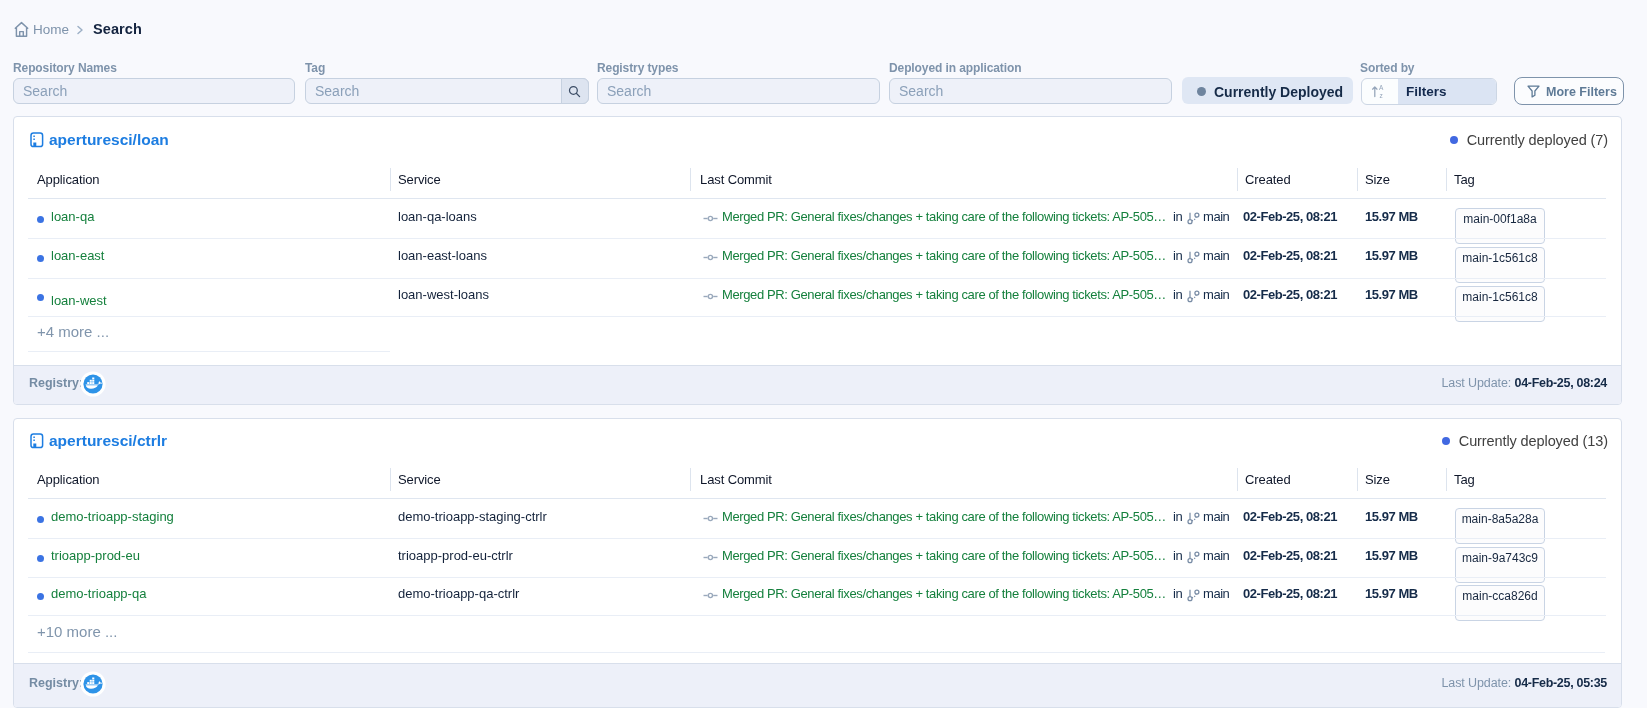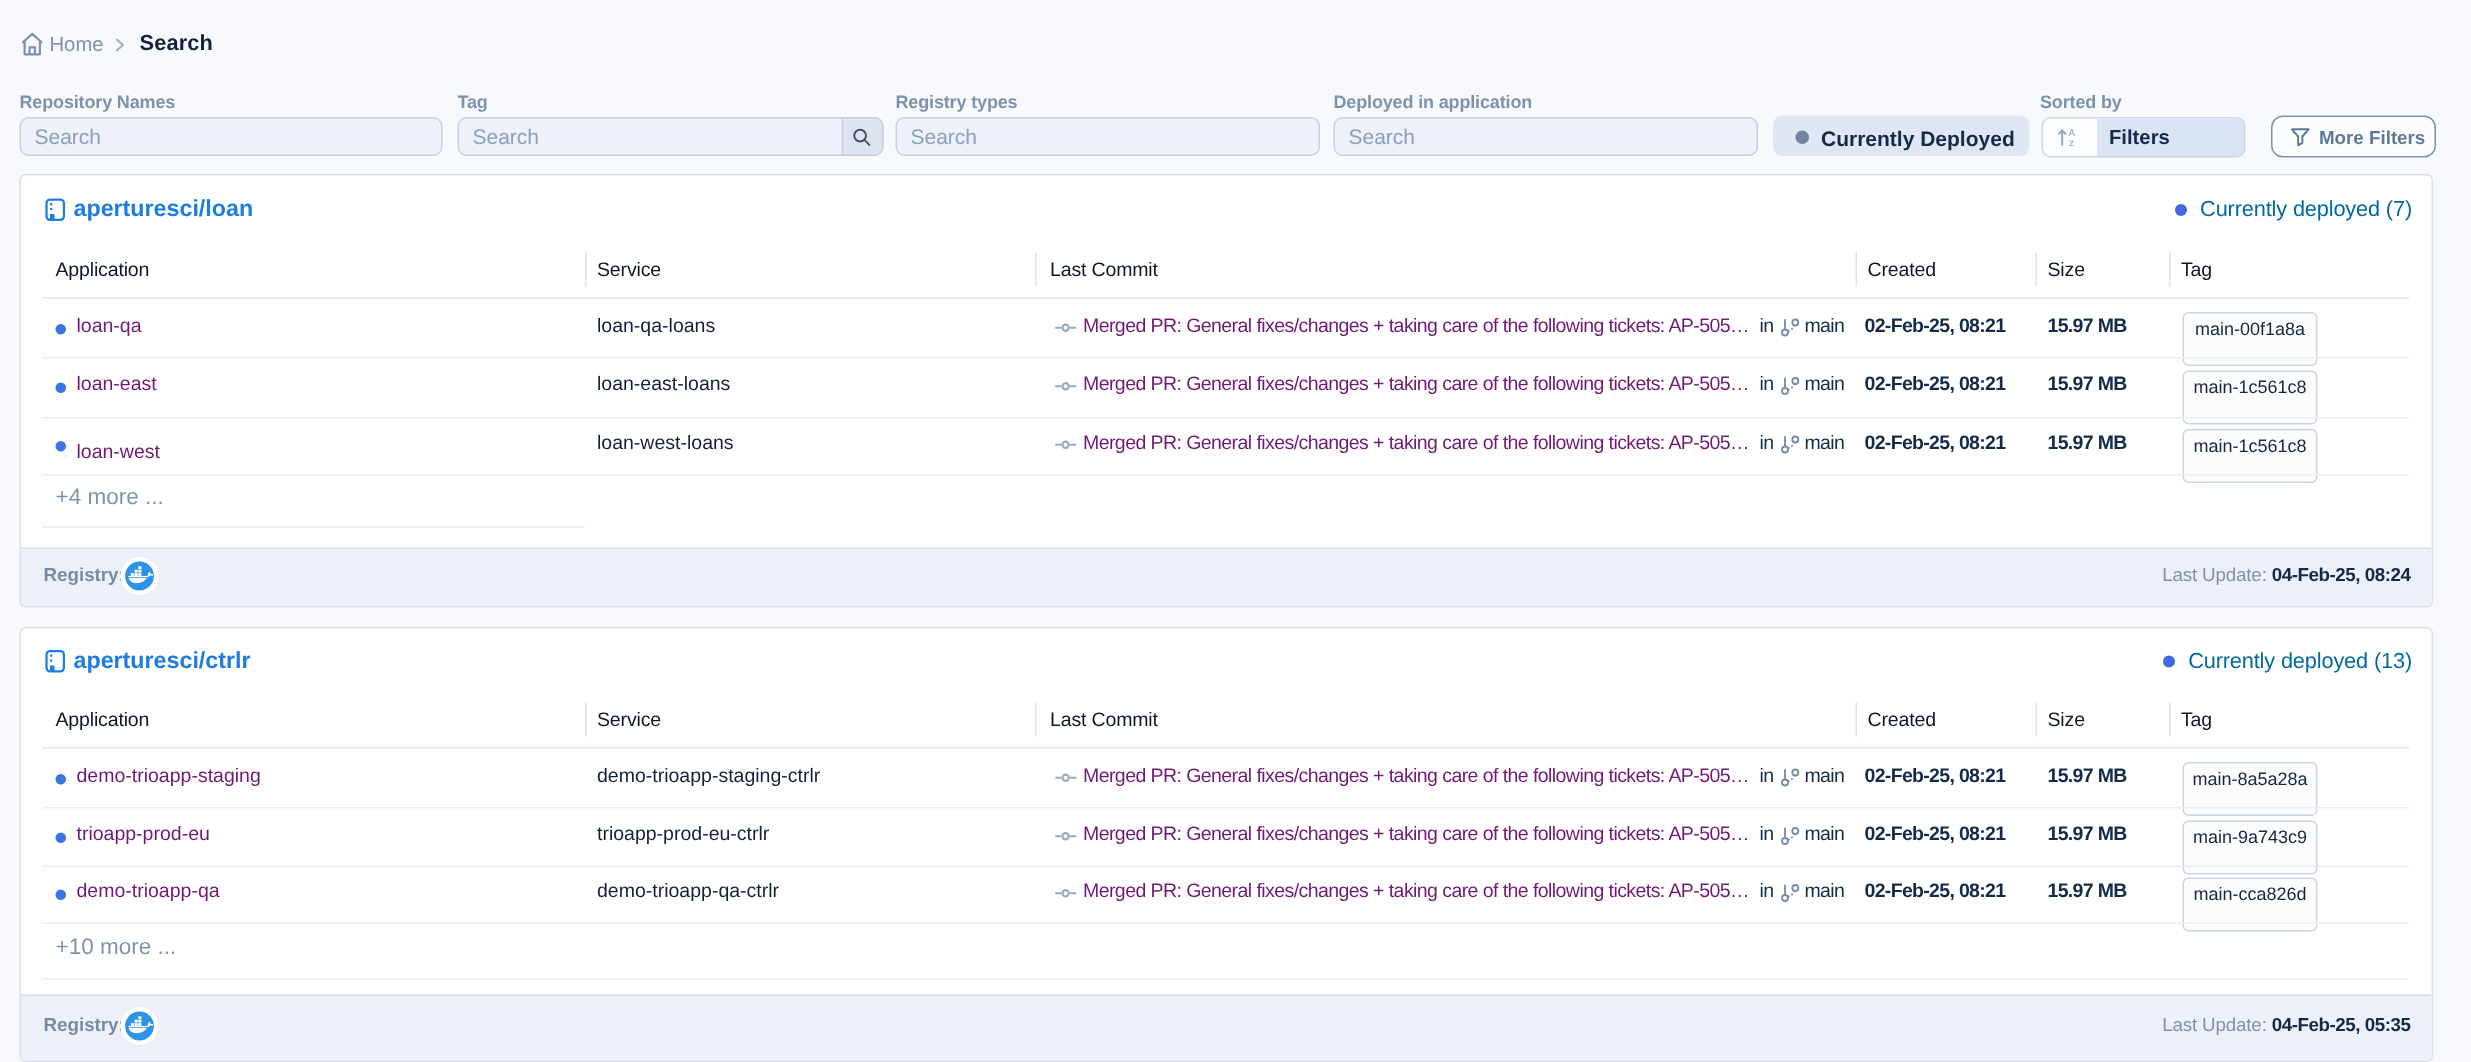--- a/index.html
+++ b/index.html
@@ -14,27 +14,27 @@
 .cdtxt {position:absolute;left:1214px;top:84px;font-size:14px;font-weight:700;color:#152a47}
 .sortwrap {position:absolute;left:1361px;top:78px;width:136px;height:27px;border:1px solid #ccd6e4;border-radius:6px;background:#fbfdfe}
 .sortright {position:absolute;left:1398px;top:79px;width:98px;height:25px;background:#dbe4f3;border-radius:0 5px 5px 0}
 .sorttxt {position:absolute;left:1406px;top:84px;font-size:13.5px;font-weight:700;color:#13294e}
 .mfbtn {position:absolute;left:1514px;top:77px;width:110px;height:28px;border:1.5px solid #7e93ab;border-radius:8px;background:#fbfcfe}
 .mftxt {position:absolute;left:1546px;top:85px;font-size:12.5px;font-weight:700;color:#5e7a96}
 .card {position:absolute;left:13px;width:1609px;background:#fff;border:1px solid #d8dfeb;border-radius:4px;overflow:hidden}
 .cfoot {position:absolute;left:0;width:100%;background:#edf0f9;border-top:1px solid #d8dfeb}
 .ctitle {position:absolute;left:49px;font-size:15.5px;font-weight:700;color:#1d7de1;line-height:20px}
 .gdot {width:8px;height:8px;border-radius:50%;background:#4168e1;flex:0 0 auto}
-.green {position:absolute;right:39px;font-size:14.5px;color:#0369a1;display:flex;align-items:center;gap:9px;height:22px;letter-spacing:-0.1px}
+.green {position:absolute;right:39px;font-size:14.5px;color:#404040;display:flex;align-items:center;gap:9px;height:22px;letter-spacing:-0.1px}
 .th {position:absolute;font-size:13px;font-weight:400;color:#0f172a;letter-spacing:-0.1px}
 .vsep {position:absolute;width:1px;height:23px;background:#dde4ee}
 .hline {position:absolute;left:28px;width:1578px;height:1px;background:#dfe6f0}
 .rline {position:absolute;left:28px;width:1578px;height:1px;background:#e9eef6}
 .bdot {position:absolute;left:37px;width:7px;height:7px;border-radius:50%;background:#3b73e3}
-.link {position:absolute;font-size:13px;color:#701a75;white-space:nowrap}
+.link {position:absolute;font-size:13px;color:#15803d;white-space:nowrap}
 .commit {letter-spacing:-0.38px;max-width:446px;overflow:hidden}
 .dark {position:absolute;font-size:13px;color:#13223a;white-space:nowrap}
 .darkb {position:absolute;font-size:13px;font-weight:700;color:#152b49;white-space:nowrap;letter-spacing:-0.45px}
 .pill {position:absolute;left:1455px;width:90px;height:36px;border:1px solid #c9d4e4;border-radius:4px;background:#fcfcfd;font-size:12px;color:#17273f;text-align:center;line-height:20px}
 .more {position:absolute;left:37px;font-size:15px;color:#8095ac}
 .reg {position:absolute;left:29px;font-size:12.5px;font-weight:700;color:#758ca4}
 .lupd {position:absolute;right:40px;font-size:12.5px;width:1567px;text-align:right;letter-spacing:-0.1px}
 .lgray {color:#7e93ab}
 .lval {color:#152a47;font-weight:700;letter-spacing:-0.3px}
 </style></head>

